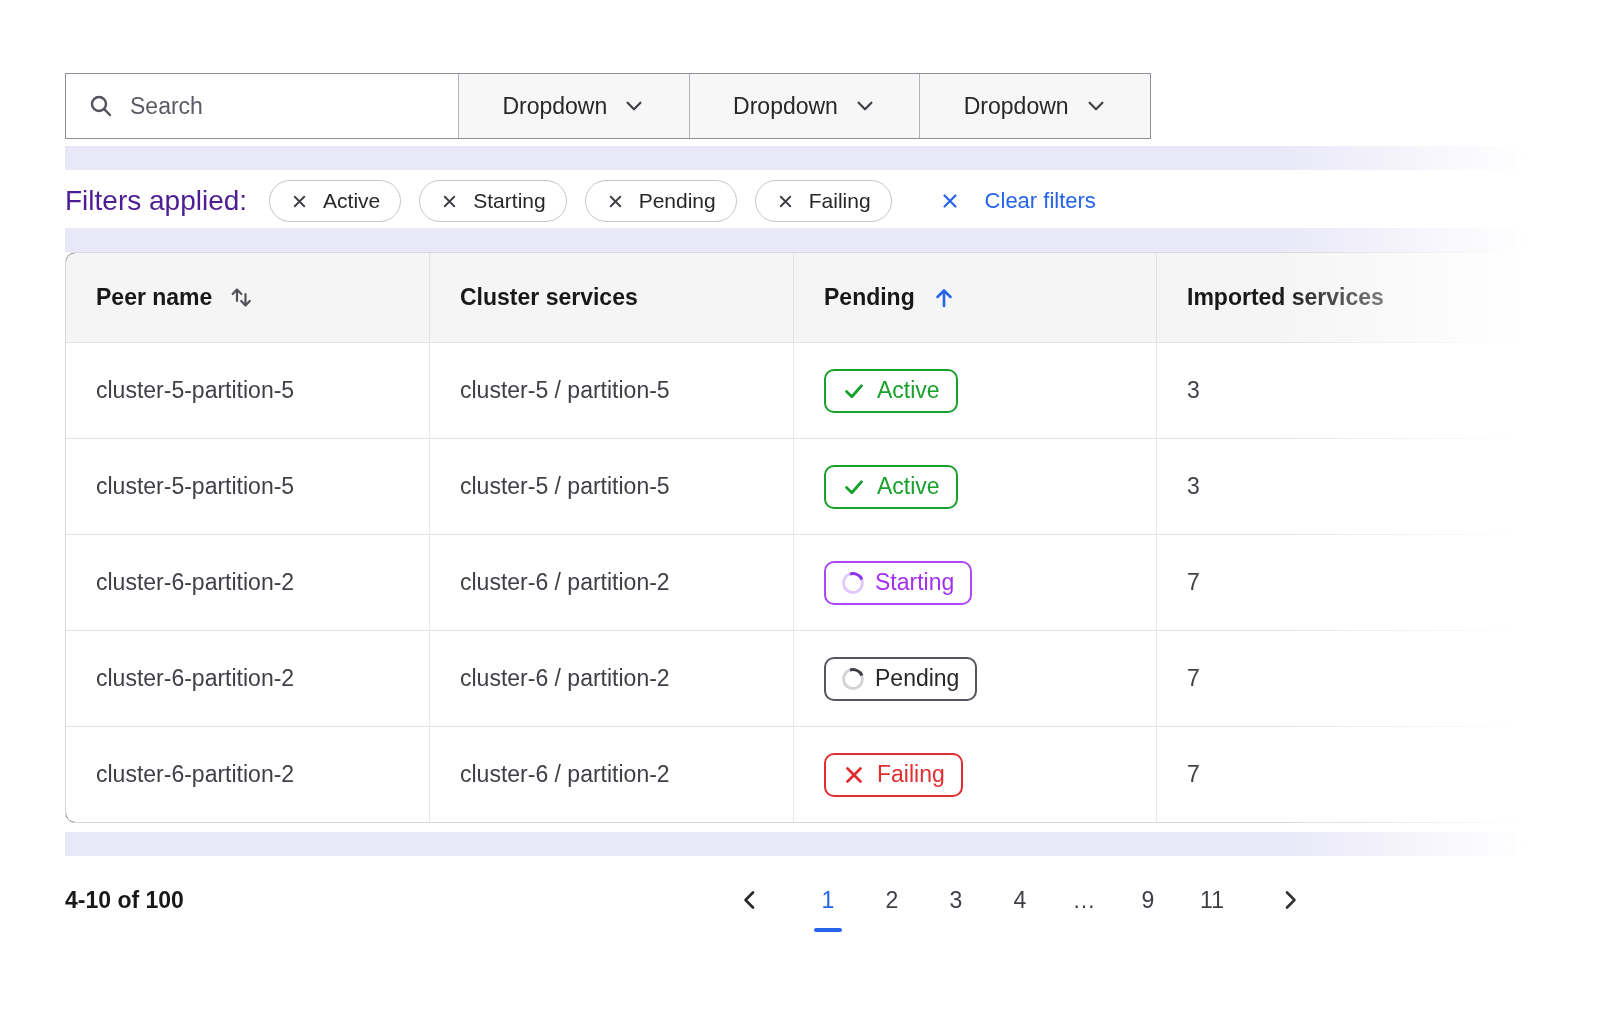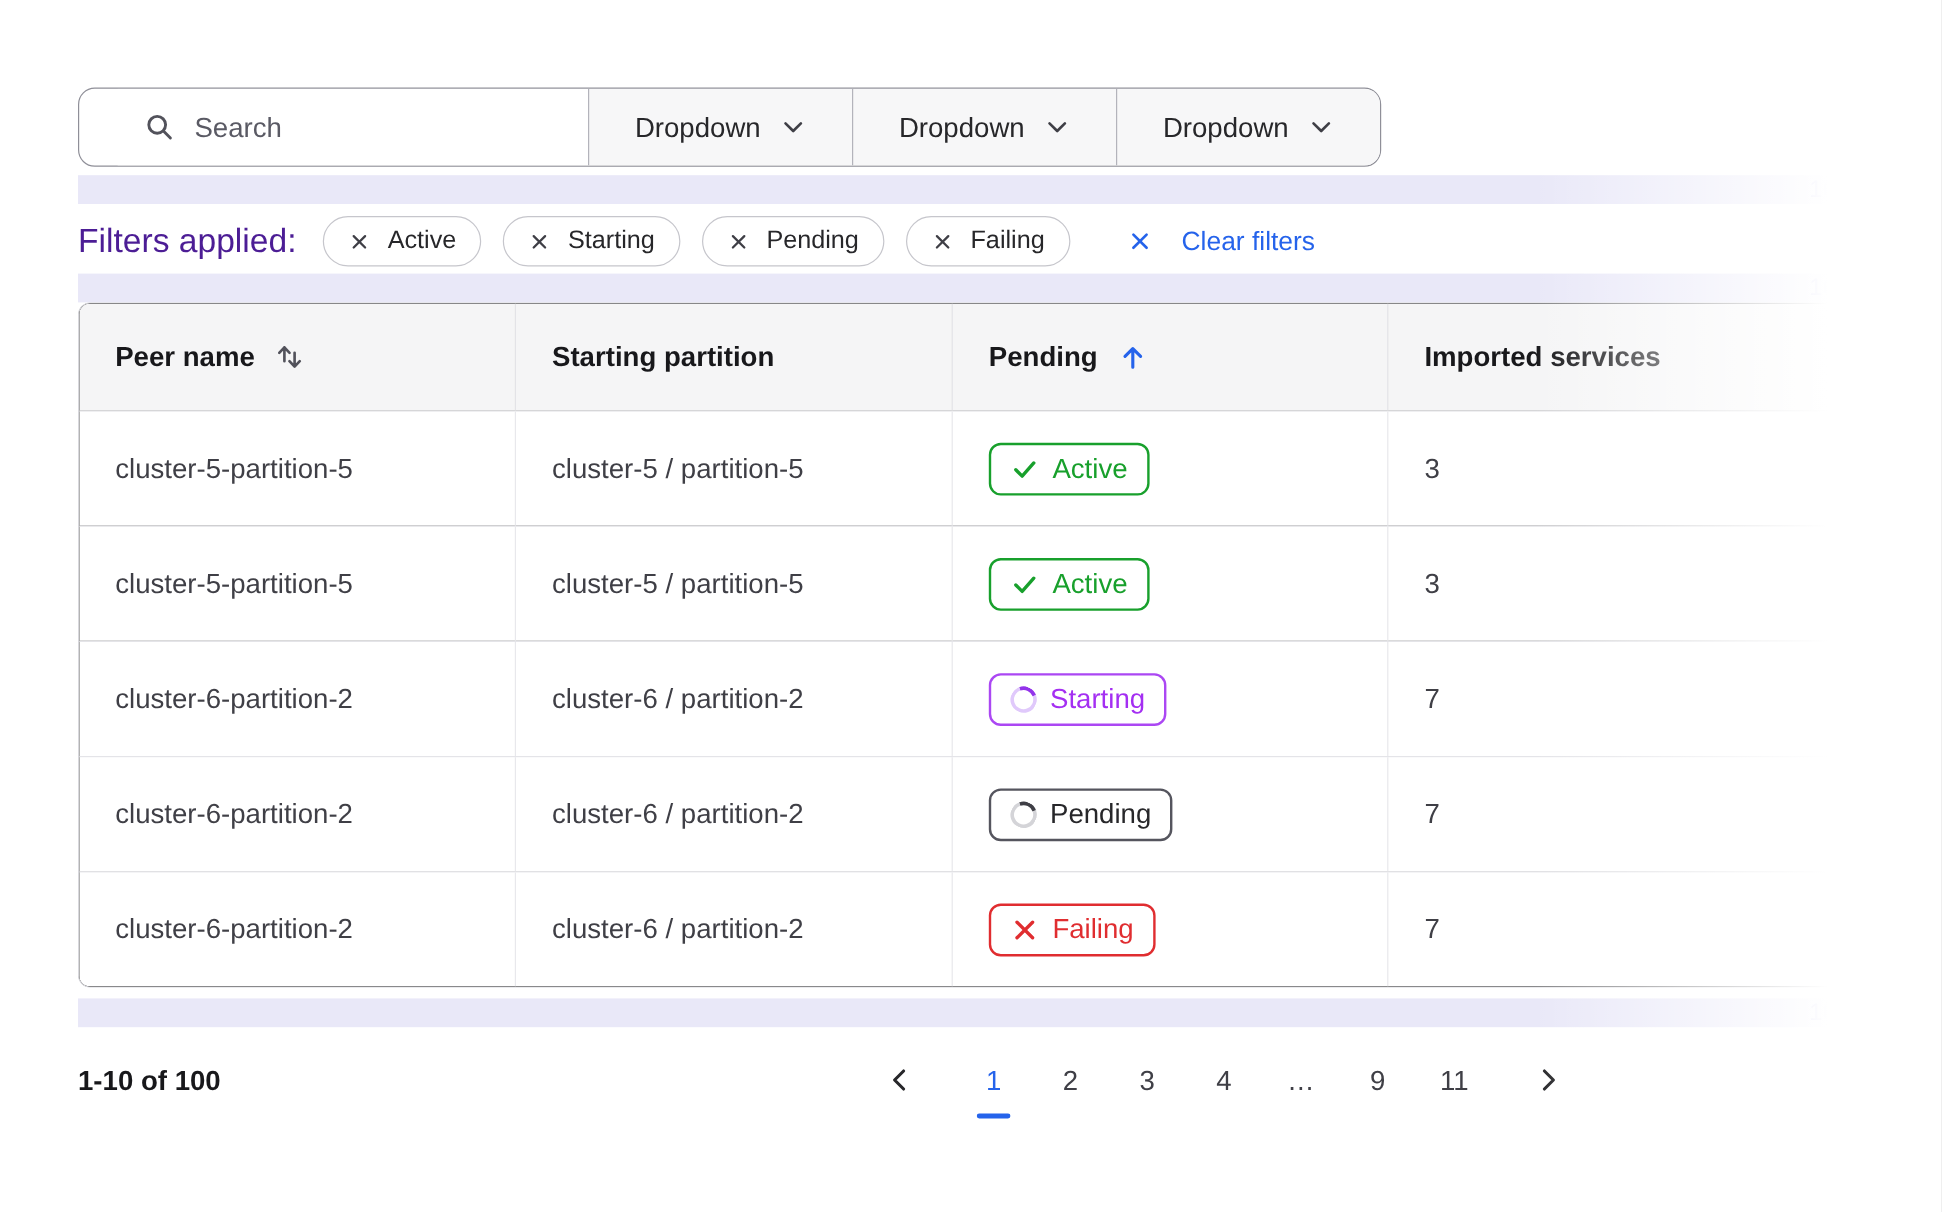--- a/index.html
+++ b/index.html
@@ -2,21 +2,21 @@
 <html><head>
 <meta charset="utf-8">
 <style>
   * { margin:0; padding:0; box-sizing:border-box; }
   html,body { width:1618px; height:1010px; background:#fff;
     font-family:"Liberation Sans", sans-serif; color:#27272a; overflow:hidden; }
   .content { position:absolute; left:65px; top:73px; width:1465px; }
 
   
   .toolbar { display:flex; width:1086px; height:66px;
-    border:1.5px solid #8f8f98; border-radius:14px; overflow:hidden; background:#fff;padding-left:32px; }
+    border:1.5px solid #8f8f98; border-radius:0; overflow:hidden; background:#fff; }
   .searchbox { flex:0 0 392px; display:flex; align-items:center; gap:16px;
     padding:0 16px 0 22px; background:#fff; }
   .searchbox svg { flex:0 0 auto; }
   .searchbox input { border:none; outline:none; width:100%; font-size:23px;
     font-family:"Liberation Sans", sans-serif; color:#27272a; background:transparent; }
   .searchbox input::placeholder { color:#5a5a64; opacity:1; }
   .dd-btn { flex:1; display:flex; align-items:center; justify-content:center; gap:16px;
     background:#f7f7f8; border:none; border-left:1.5px solid #b3b3bb; cursor:pointer;
     font-size:23px; color:#27272a; font-family:"Liberation Sans", sans-serif; }
 
@@ -161,21 +161,21 @@
   <div class="table">
     <div class="thead">
       <div class="th c1">
         <span>Peer name</span>
         <svg width="27" height="25" viewBox="0 0 27 25" fill="none">
           <path d="M9 16 V4.5 M4.7 9 L9 4.5 L13.3 9" stroke="#52525b" stroke-width="2.2" stroke-linecap="round" stroke-linejoin="round"></path>
           <path d="M17.5 9 V20.5 M13.2 16 L17.5 20.5 L21.8 16" stroke="#52525b" stroke-width="2.2" stroke-linecap="round" stroke-linejoin="round"></path>
         </svg>
       </div>
       <div class="th c2">
-        <span>Starting partition</span>
+        <span>Cluster services</span>
       </div>
       <div class="th c3">
         <span>Pending</span>
         <svg width="26" height="26" viewBox="0 0 26 26" fill="none">
           <path d="M13 21 V5.5 M6.5 12 L13 5.5 L19.5 12" stroke="#2563eb" stroke-width="2.6" stroke-linecap="round" stroke-linejoin="round"></path>
         </svg>
       </div>
       <div class="th c4">
         <span>Imported services</span>
       </div>
@@ -246,21 +246,21 @@
       </div>
       <div class="td c4">7</div>
     </div>
   </div>
 
   <div class="spacer spacer-3">
     <span>16</span>
   </div>
 
   <div class="pagination">
-    <span class="page-summary">1-10 of 100</span>
+    <span class="page-summary">4-10 of 100</span>
     <div class="pager">
       <span class="nav-chevron nav-prev">
         <svg width="26" height="26" viewBox="0 0 26 26" fill="none">
           <path d="M16 5.5 L8.5 13 L16 20.5" stroke="#27272a" stroke-width="2.6" stroke-linecap="round" stroke-linejoin="round"></path>
         </svg>
       </span>
       <span class="page-btn active">1</span>
       <span class="page-btn">2</span>
       <span class="page-btn">3</span>
       <span class="page-btn">4</span>

